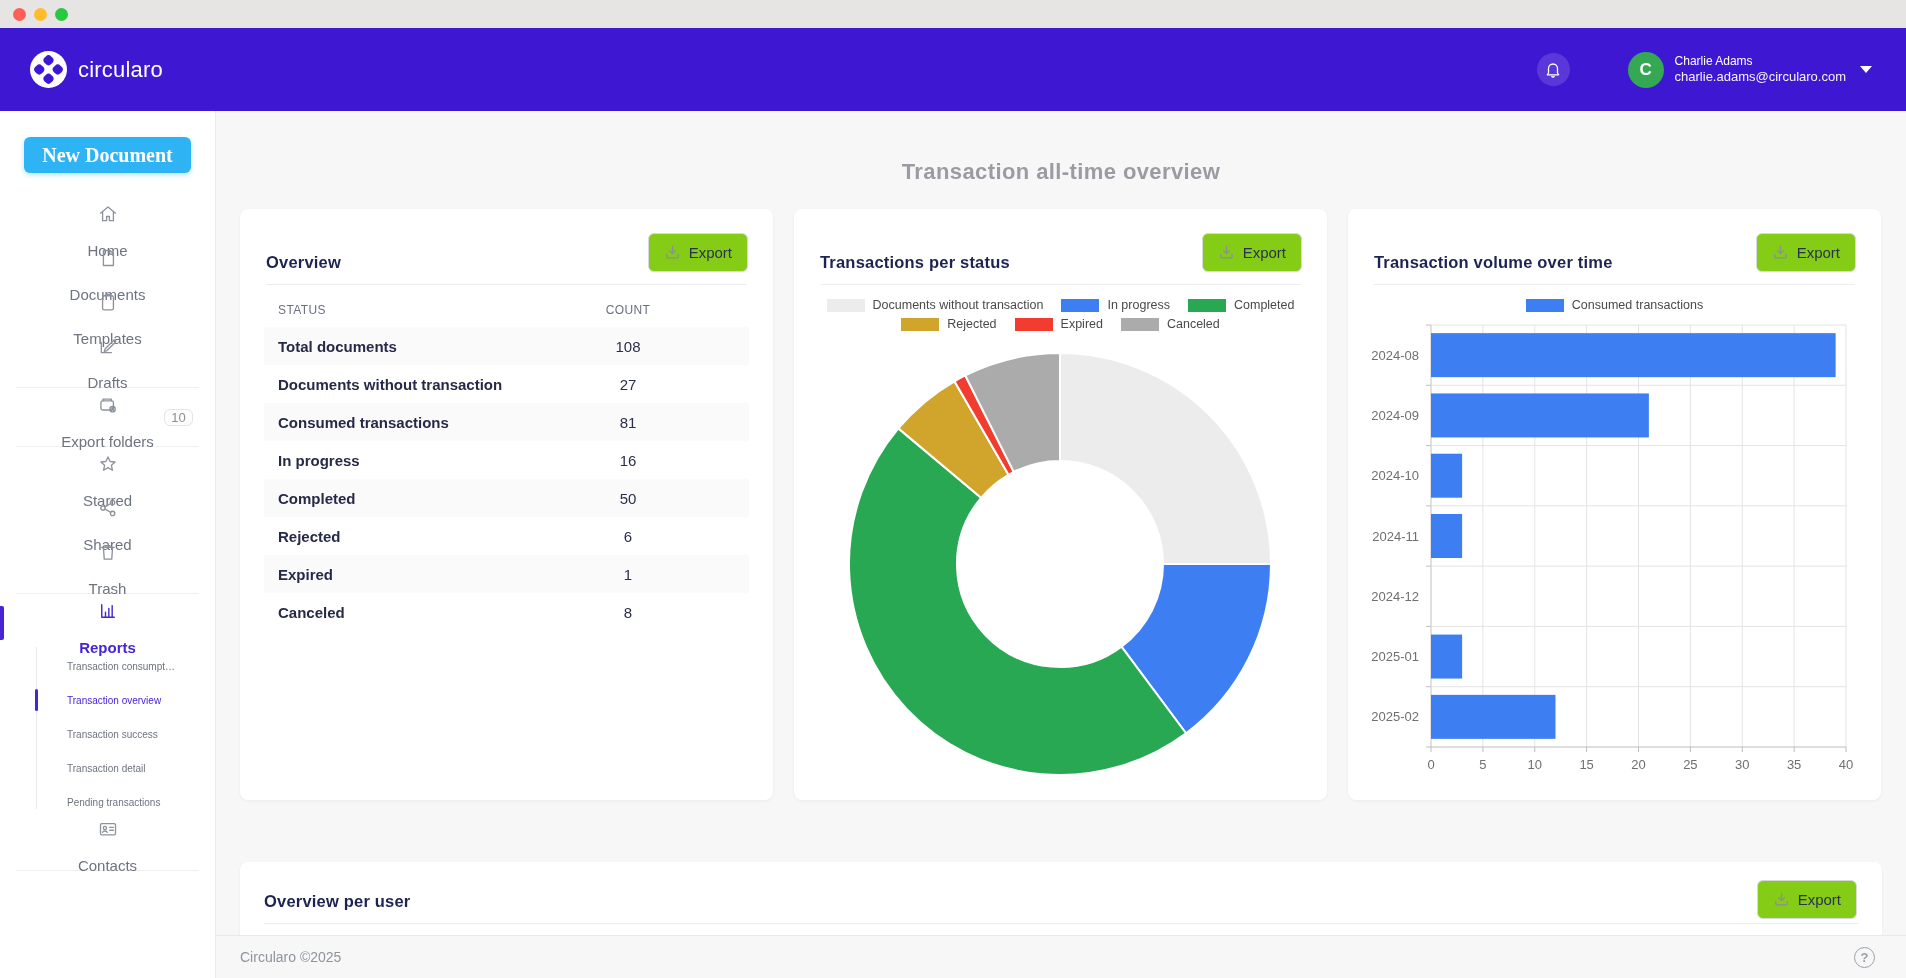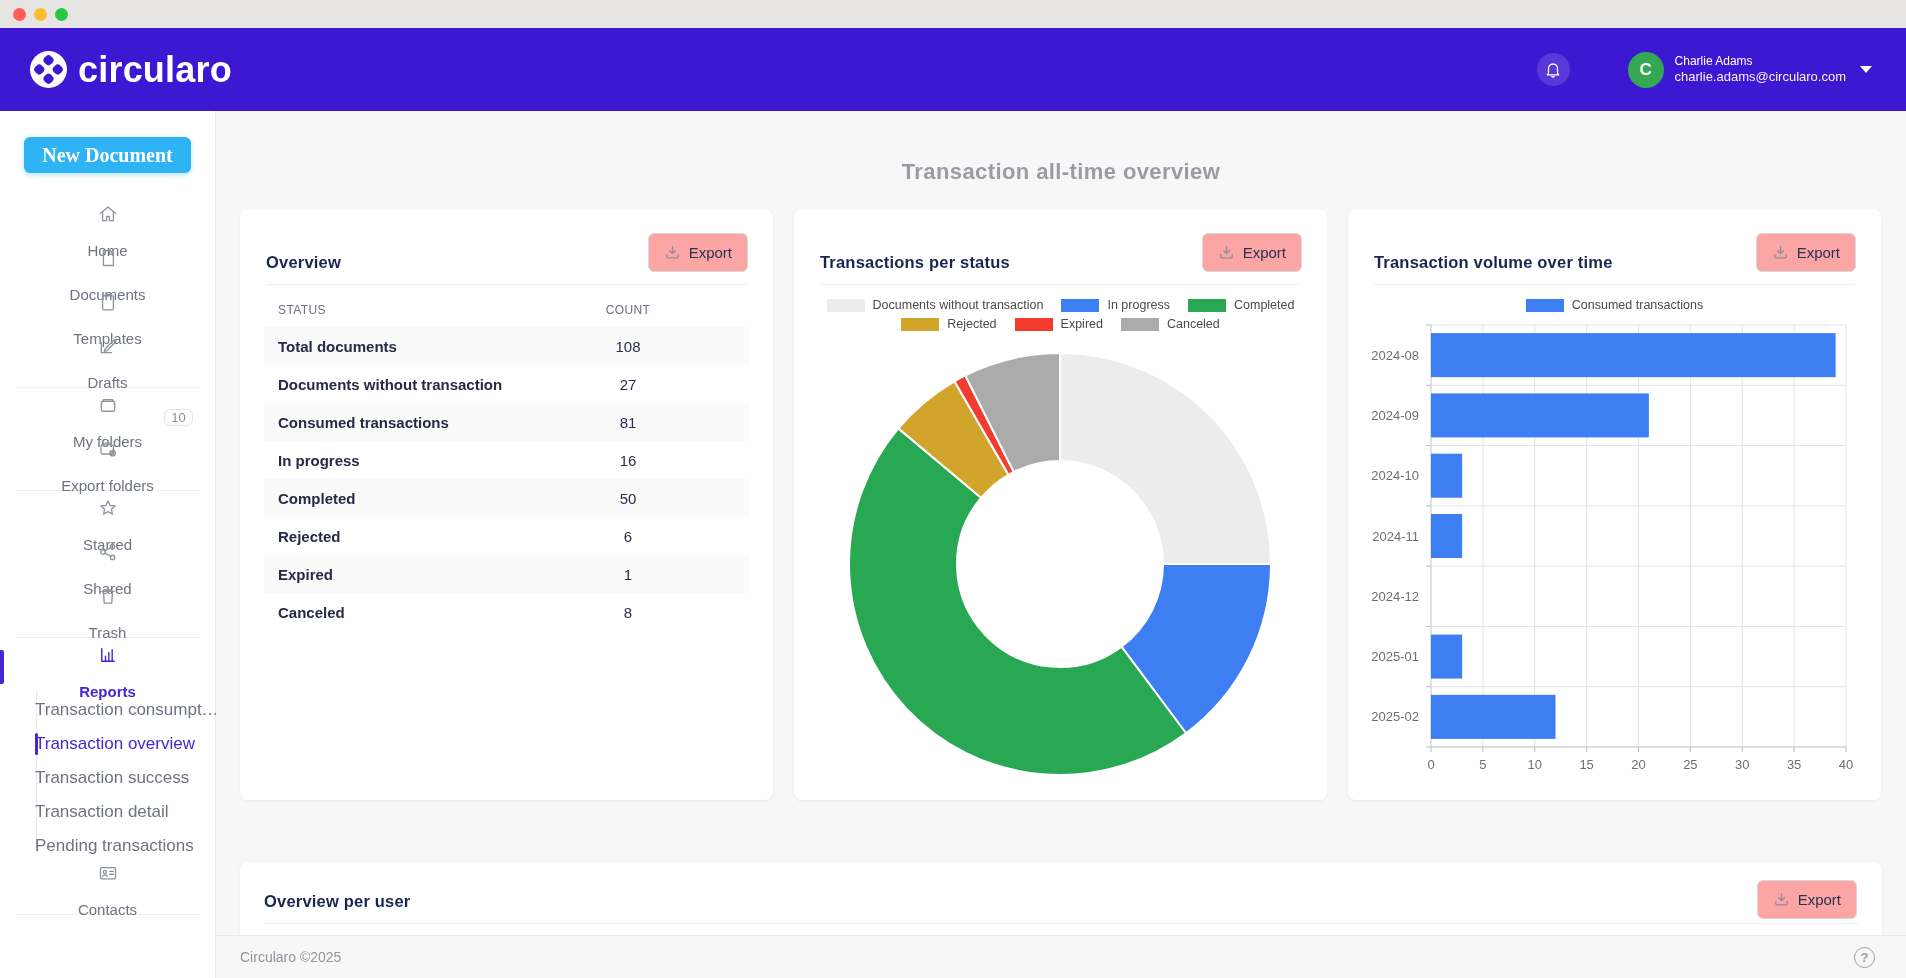--- a/index.html
+++ b/index.html
@@ -7,21 +7,21 @@
 
   
   .titlebar { height:28px; background:#e7e5e4; display:flex; align-items:center; padding-left:13px; gap:8px; }
   .tl-dot { width:13px; height:13px; border-radius:50%; }
   .tl-red{ background:#ff5f57; } .tl-yellow{ background:#febc2e; } .tl-green{ background:#28c840; }
 
   
   .appbar { height:83px; background:#3e17d2; display:flex; align-items:center; padding:0 34px 0 30px; color:#fff; }
   .brand { display:flex; align-items:center; gap:11px; }
   .brand-badge { width:37px; height:37px; }
-  .brand-name { font-size:36px; font-weight:bold; letter-spacing:.2px; }
+  .brand-name { font-size:22px; font-weight:normal; letter-spacing:.2px; }
   .appbar-right { margin-left:auto; display:flex; align-items:center; }
   .bell-btn { width:33px; height:33px; border-radius:50%; background:rgba(255,255,255,.14); display:flex; align-items:center; justify-content:center; cursor:pointer; }
   .user-chip { display:flex; align-items:center; margin-left:58px; cursor:pointer; }
   .avatar { width:36px; height:36px; border-radius:50%; background:#34a853; color:#fff; font-size:17px; font-weight:bold; display:flex; align-items:center; justify-content:center; }
   .user-meta { margin-left:11px; line-height:1.25; }
   .user-name { font-size:12px; }
   .user-email { font-size:13px; opacity:.95; }
   .caret { width:0; height:0; border-left:6px solid transparent; border-right:6px solid transparent; border-top:7px solid #fff; margin-left:14px; }
 
   
@@ -34,32 +34,32 @@
   .nav { margin-top:31px; }
   .nav-item { position:relative; height:44px; display:flex; align-items:center; gap:18px; color:#6e7380; font-size:15px; cursor:pointer;flex-direction:column; }
   .nav-item .nv-ic { width:20px; height:20px; color:#8d929c; flex-shrink:0; }
   .nav-item.active { color:#4724d4; font-weight:bold; }
   .nav-item.active .nv-ic { color:#4724d4; }
   .nav-item.active::before { content:''; position:absolute; left:0; top:5px; bottom:5px; width:4px; background:#4724d4; border-radius:0 2px 2px 0; }
   .nav-badge { margin-left:auto; margin-right:22px; min-width:29px; height:25px; border:1px solid #e5e5e8; background:#fdfdfd; border-radius:6px; color:#8a8f98; font-size:13px; display:flex; align-items:center; justify-content:center; padding:0 6px; }
   .nav-divider { height:1px; background:#efeff1; margin:7px 16px; }
   .sub-list { position:relative; padding:4px 0 0; }
   .sub-list::before { content:''; position:absolute; left:36px; top:2px; bottom:10px; width:1px; background:#e9e9ec; }
-  .sub-item { position:relative; height:34px; display:flex; align-items:center; padding-left:35px; font-size:17px; color:#6e7380; cursor:pointer; white-space:nowrap; }
+  .sub-item { position:relative; height:34px; display:flex; align-items:center; padding-left:67px; font-size:10px; color:#6e7380; cursor:pointer; white-space:nowrap; }
   .sub-item.active { color:#4724d4; font-weight:normal; }
   .sub-item.active::after { content:''; position:absolute; left:35px; top:6px; bottom:6px; width:3px; background:#4724d4; border-radius:2px; }
 
   
   .page-title { margin-top:46px; text-align:center; font-size:22px; font-weight:bold; color:#9b9ba3; letter-spacing:.4px; height:30px; line-height:30px; }
   .cards-row { display:flex; gap:21px; margin:22px 24px 0; }
   .card { background:#fff; border-radius:8px; box-shadow:0 1px 3px rgba(30,35,60,.06); position:relative; }
   .card.top-card { width:533px; height:591px; }
   .card-header { position:relative; height:76px; margin:0 26px; border-bottom:1px solid #ededef; }
   .card-title { position:absolute; left:0; top:44px; font-size:16.5px; font-weight:bold; color:#1d2452; letter-spacing:.2px; }
-  .export-btn { position:absolute; top:24px; right:-1px; height:39px; padding:0 15px; background:#fca5a5; border:1px solid #d9d9dc; border-radius:6px; display:flex; align-items:center; gap:8px; font-size:15px; color:#2b3150; font-family:inherit; cursor:pointer; }
+  .export-btn { position:absolute; top:24px; right:-1px; height:39px; padding:0 15px; background:#84cc16; border:1px solid #d9d9dc; border-radius:6px; display:flex; align-items:center; gap:8px; font-size:15px; color:#2b3150; font-family:inherit; cursor:pointer; }
   .export-btn .dl-ic { width:17px; height:17px; color:#8a8f98; }
 
   
   .ov-table { margin:8px 24px 0; }
   .ov-head { display:flex; height:34px; align-items:center; color:#6a7080; font-size:12px; letter-spacing:.4px; }
   .ov-row { display:flex; height:38px; align-items:center; font-size:15px; }
   .ov-row:nth-child(odd) { background:#fafafb; }
   .cell-status { flex:1; padding-left:14px; color:#262a47; font-weight:bold; }
   .cell-count { width:130px; margin-right:56px; text-align:center; color:#2b2f4c; }
   .ov-head .cell-status { font-weight:normal; color:#6a7080; }
@@ -152,27 +152,20 @@
       </div>
       <div class="nav-item">
         <svg class="nv-ic" viewBox="0 0 24 24" fill="none" stroke="currentColor" stroke-width="1.6" stroke-linecap="round" stroke-linejoin="round">
             <path d="M4 8v12h12"></path>
             <path d="M8.5 15.5 18.5 5.3a1.6 1.6 0 0 1 2.3 2.3L10.5 17.8 7.5 18.5z"></path>
           </svg>
         <span>Drafts</span>
         <span class="nav-badge">10</span>
       </div>
       <div class="nav-divider"></div>
-      <div class="nav-item">
-        <svg class="nv-ic" viewBox="0 0 24 24" fill="none" stroke="currentColor" stroke-width="1.6" stroke-linecap="round" stroke-linejoin="round">
-            <rect x="4" y="7.5" width="16" height="12" rx="2"></rect>
-            <path d="M6.5 7.5 V5.5 h11 v2"></path>
-          </svg>
-        <span>My folders</span>
-      </div>
       <div class="nav-item">
         <svg class="nv-ic" viewBox="0 0 24 24" fill="none" stroke="currentColor" stroke-width="1.6" stroke-linecap="round" stroke-linejoin="round">
             <rect x="3.5" y="7" width="15" height="11" rx="2"></rect>
             <path d="M6 7 V5 h10 v2"></path>
             <circle cx="17.5" cy="17" r="3.2"></circle>
             <circle cx="17.5" cy="16.2" r="0.9"></circle>
             <path d="M15.8 18.6c.4-1.6 3-1.6 3.4 0"></path>
           </svg>
         <span>Export folders</span>
       </div>

